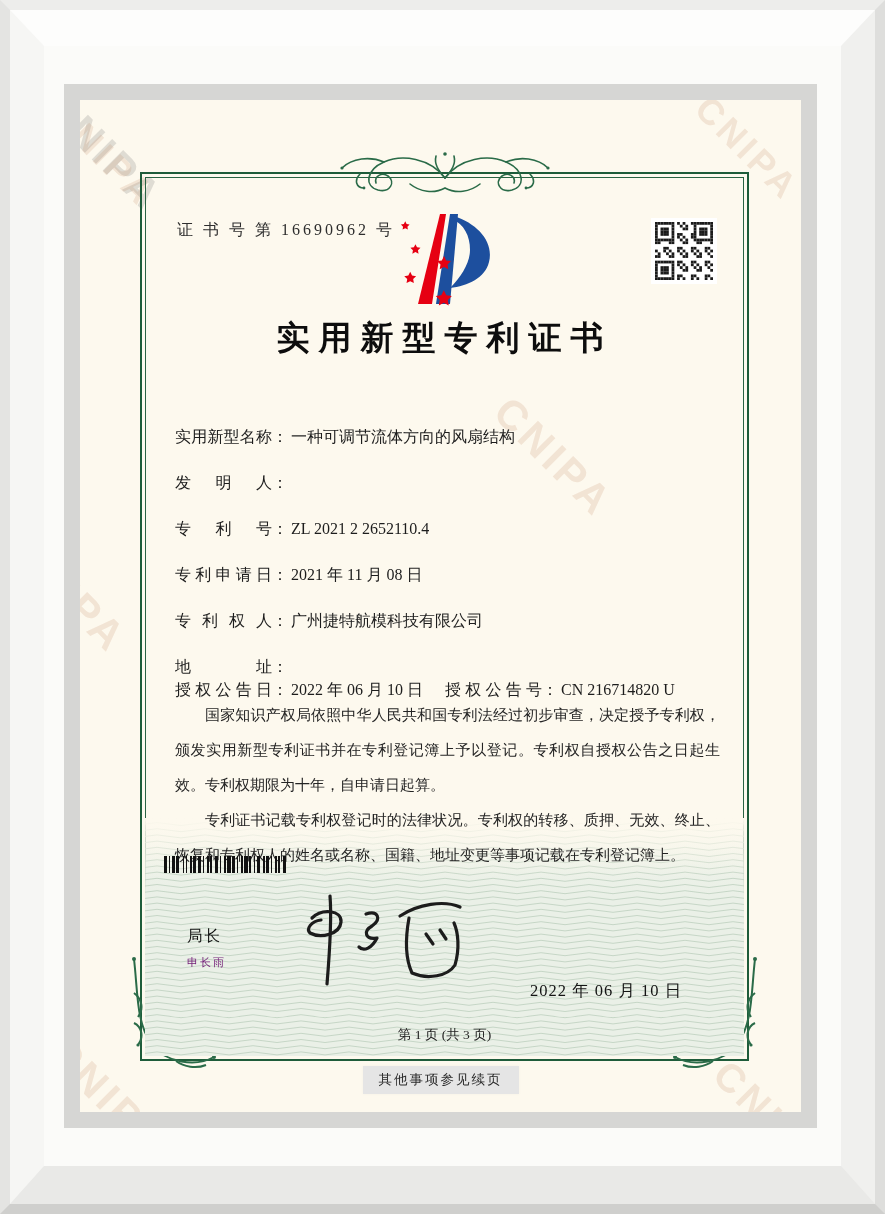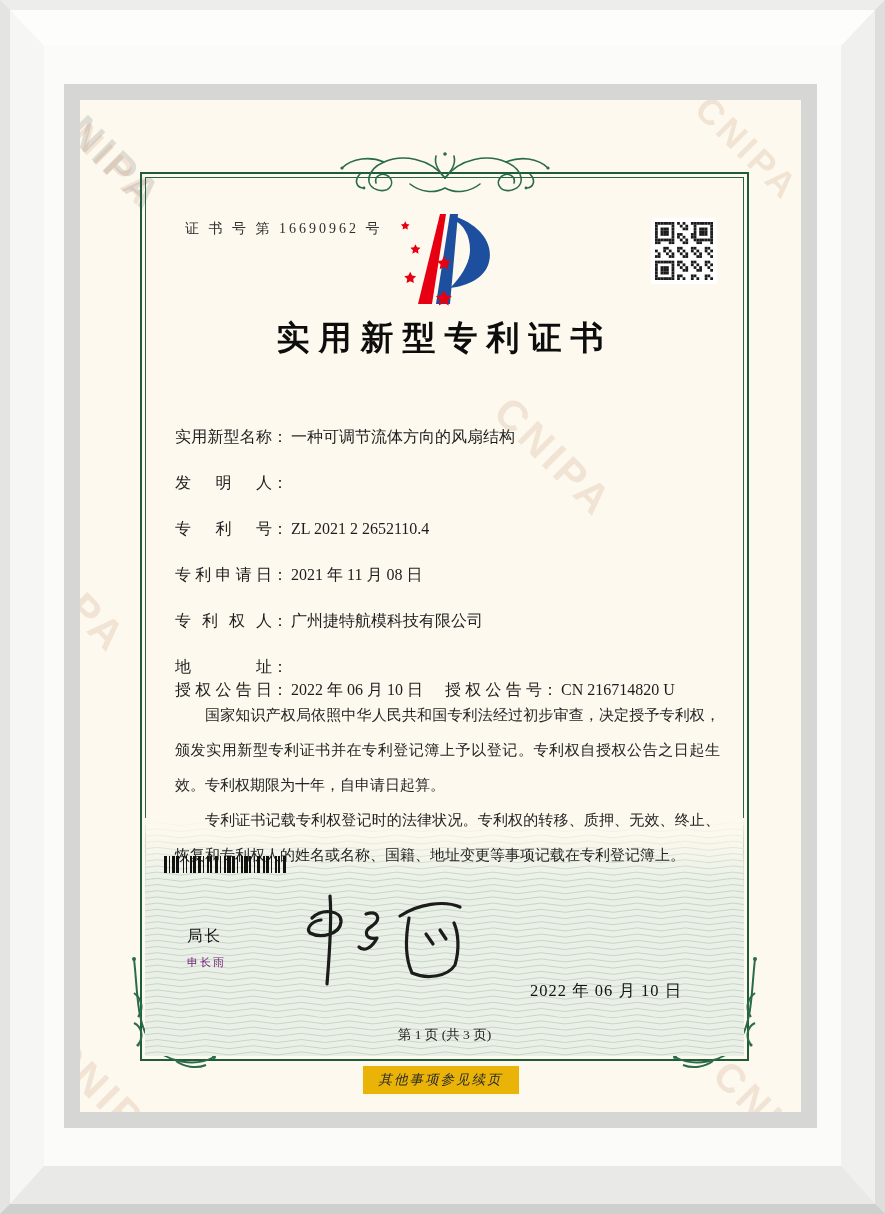--- a/index.html
+++ b/index.html
@@ -31,21 +31,21 @@
     border:2px solid #1e5c3a;}
   .gframe-inner{position:absolute;inset:3px;border:1px solid #2a6343;}
 
   
   .top-flourish{position:absolute;left:50%;top:-30px;transform:translateX(-50%);}
   .corner-fl{position:absolute;bottom:-14px;}
   .corner-fl.left{left:-16px;}
   .corner-fl.right{right:-16px;transform:scaleX(-1);}
 
   
-  .cert-no{position:absolute;left:35px;top:46px;font-size:14px;letter-spacing:3px;color:#2e2e2e;margin-left:8px;}
+  .cert-no{position:absolute;left:35px;top:46px;font-size:16px;letter-spacing:3px;color:#2e2e2e;}
   .logo{position:absolute;left:228px;top:36px;width:132px;height:98px;}
   .qr{position:absolute;left:509px;top:44px;width:66px;height:66px;background:#ffffff;
       padding:4px;box-sizing:border-box;}
   .qr svg{display:block;width:100%;height:100%;}
 
   .title{position:absolute;left:0;right:0;top:142px;text-align:center;
     font-size:33px;font-weight:700;letter-spacing:9px;color:#0d0d0d;}
 
   
   .fields{position:absolute;left:33px;top:228px;width:548px;color:#1d1d1d;font-size:16px;}
@@ -72,22 +72,22 @@
   .barcode span{display:block;height:100%;}
 
   .officer-title{position:absolute;left:45px;top:752px;font-size:15.5px;color:#111;letter-spacing:2px;}
   .officer-name{position:absolute;left:45px;top:781px;font-size:11px;color:#701a75;letter-spacing:2px;}
   .signature{position:absolute;left:148px;top:710px;}
   .issue-date{position:absolute;left:388px;top:806px;font-size:16.5px;color:#141414;letter-spacing:1px;}
   .page-info{position:absolute;left:0;right:0;top:852px;text-align:center;font-size:13.5px;color:#222;}
 
   
   .footer-note-wrap{position:absolute;left:0;right:0;top:966px;display:flex;justify-content:center;}
-  .footer-note{background:#eab308;padding:5px 16px;font-size:13.5px;color:#2a2a2a;letter-spacing:2px;
-    box-shadow:0 0 3px rgba(0,0,0,0.04);font-style:italic;}
+  .footer-note{background:#e5e5e5;padding:5px 16px;font-size:13.5px;color:#2a2a2a;letter-spacing:2px;
+    box-shadow:0 0 3px rgba(0,0,0,0.04);}
 </style>
 </head>
 <body>
 
 <div class="stage">
   <div class="frame-bevel"></div>
   <div class="frame-mat"></div>
   <div class="shadow-band"></div>
 
   <div class="paper">

